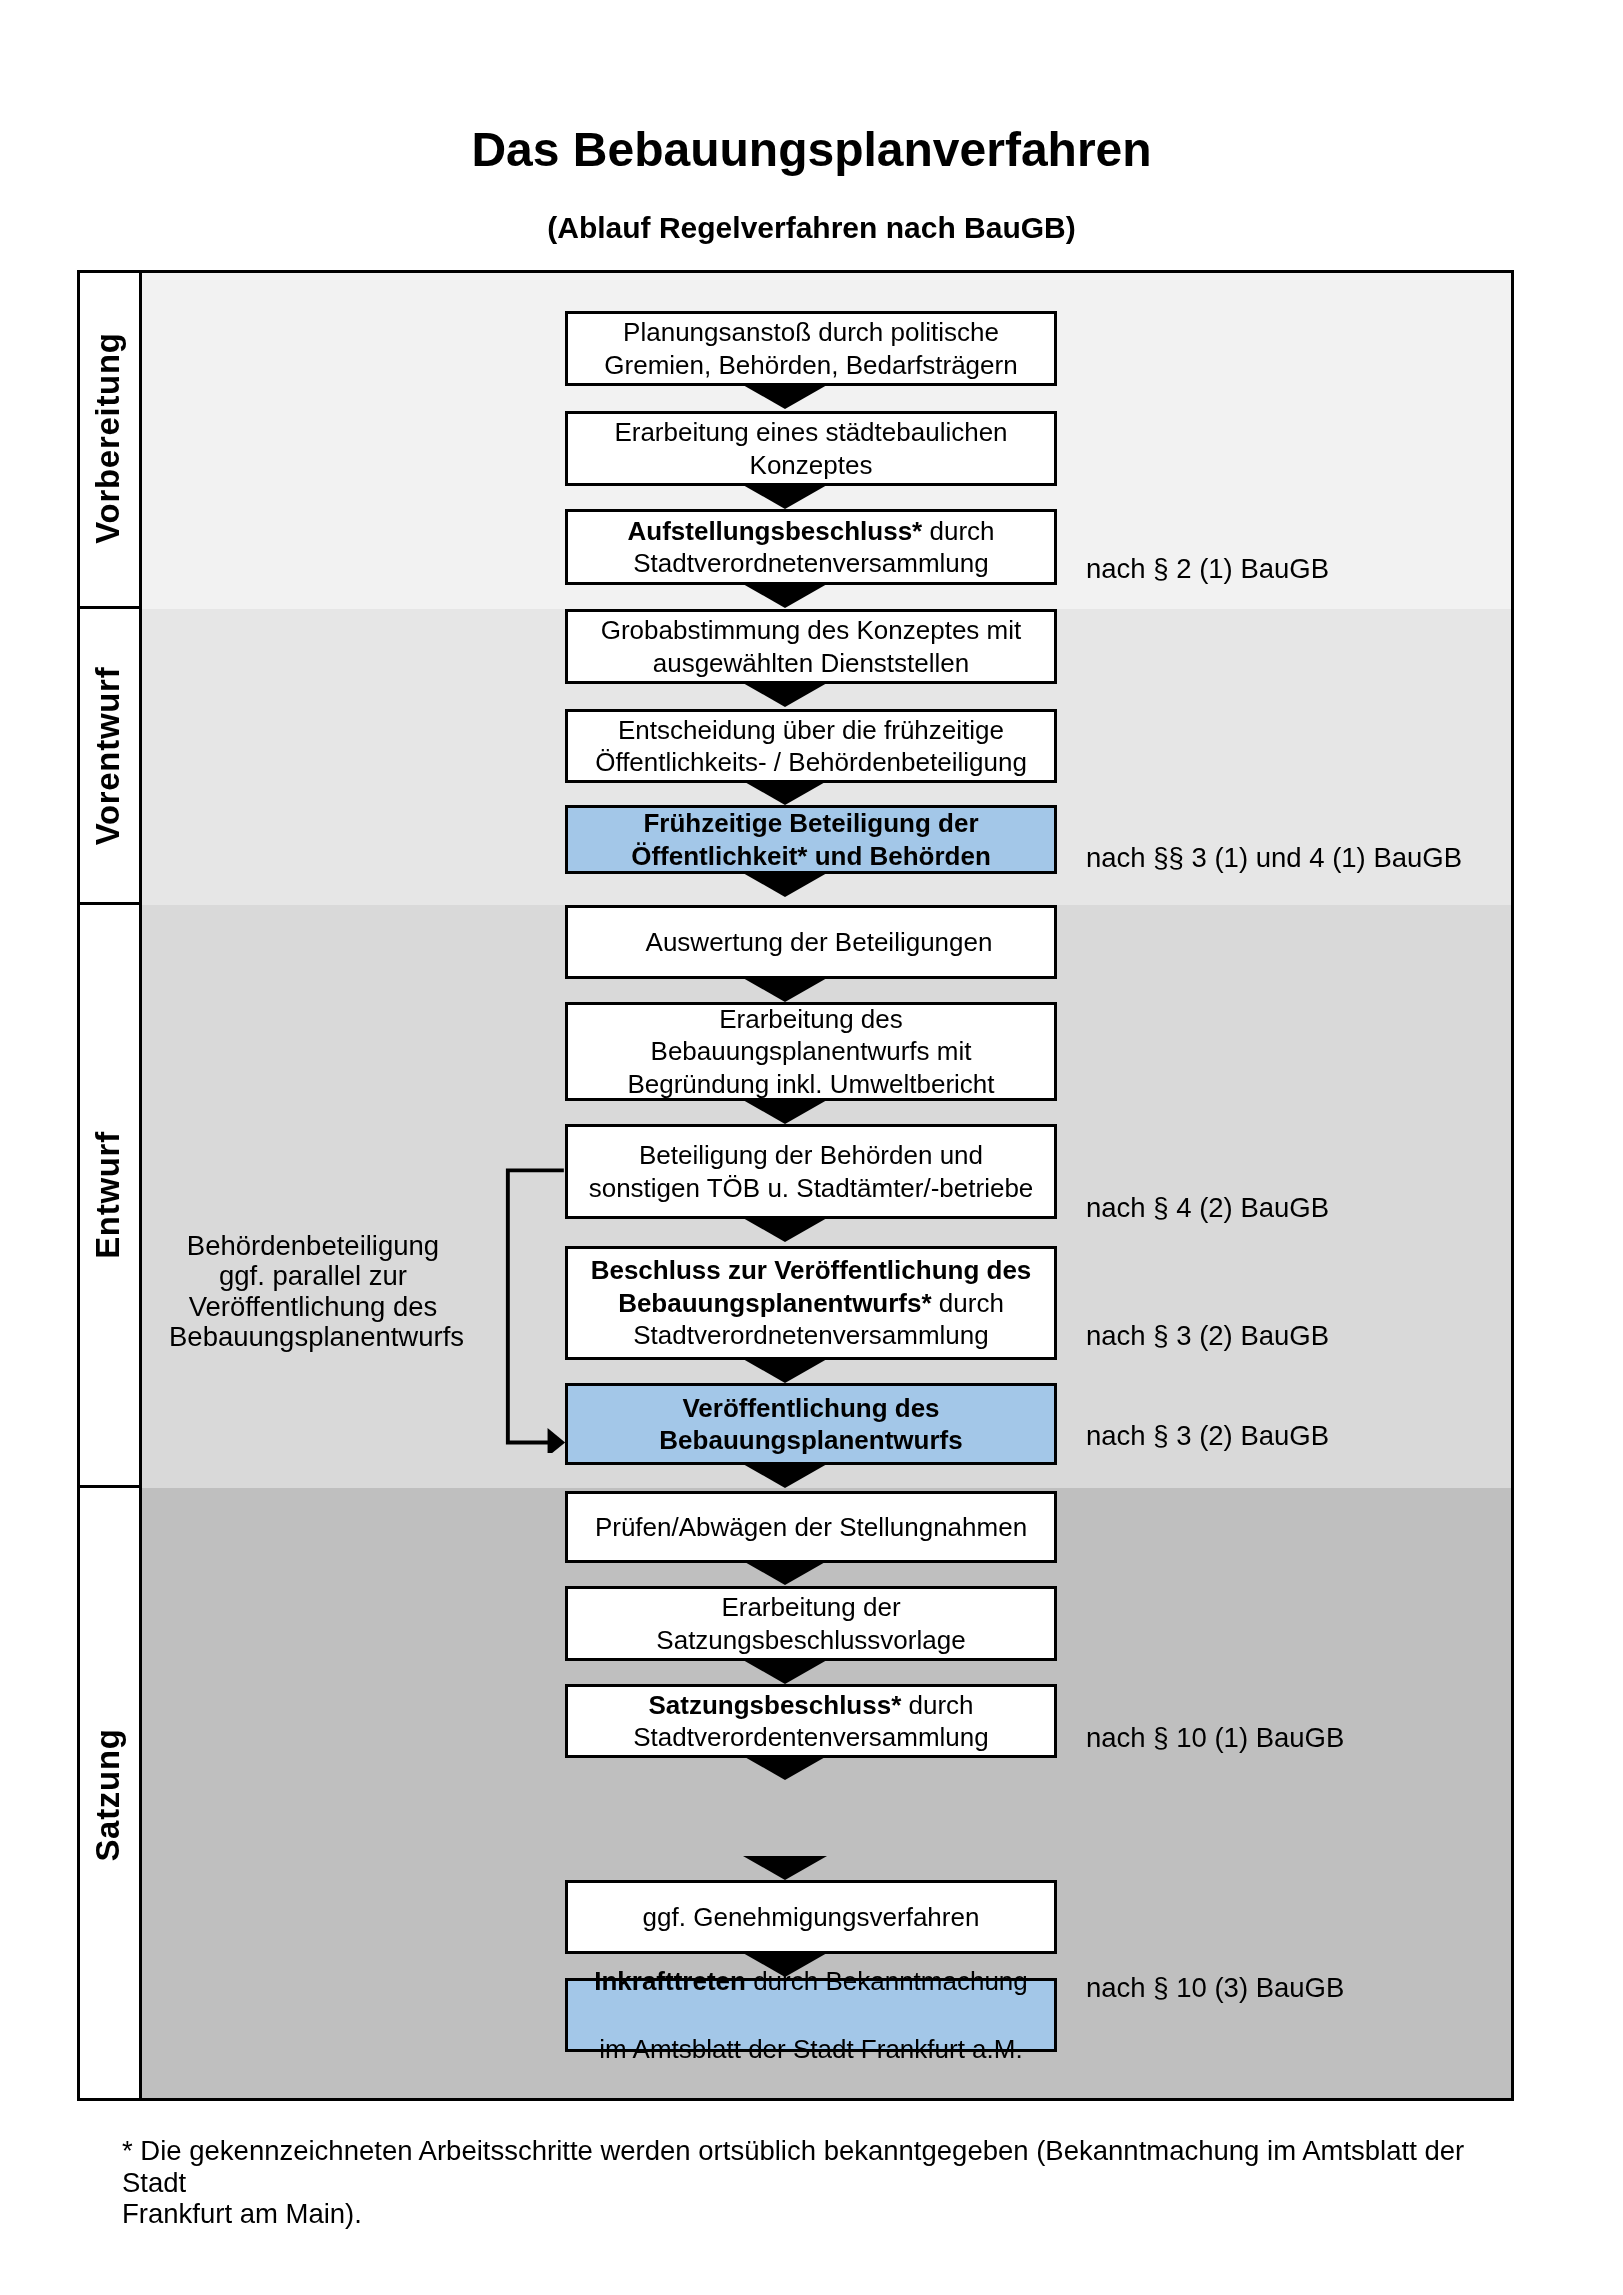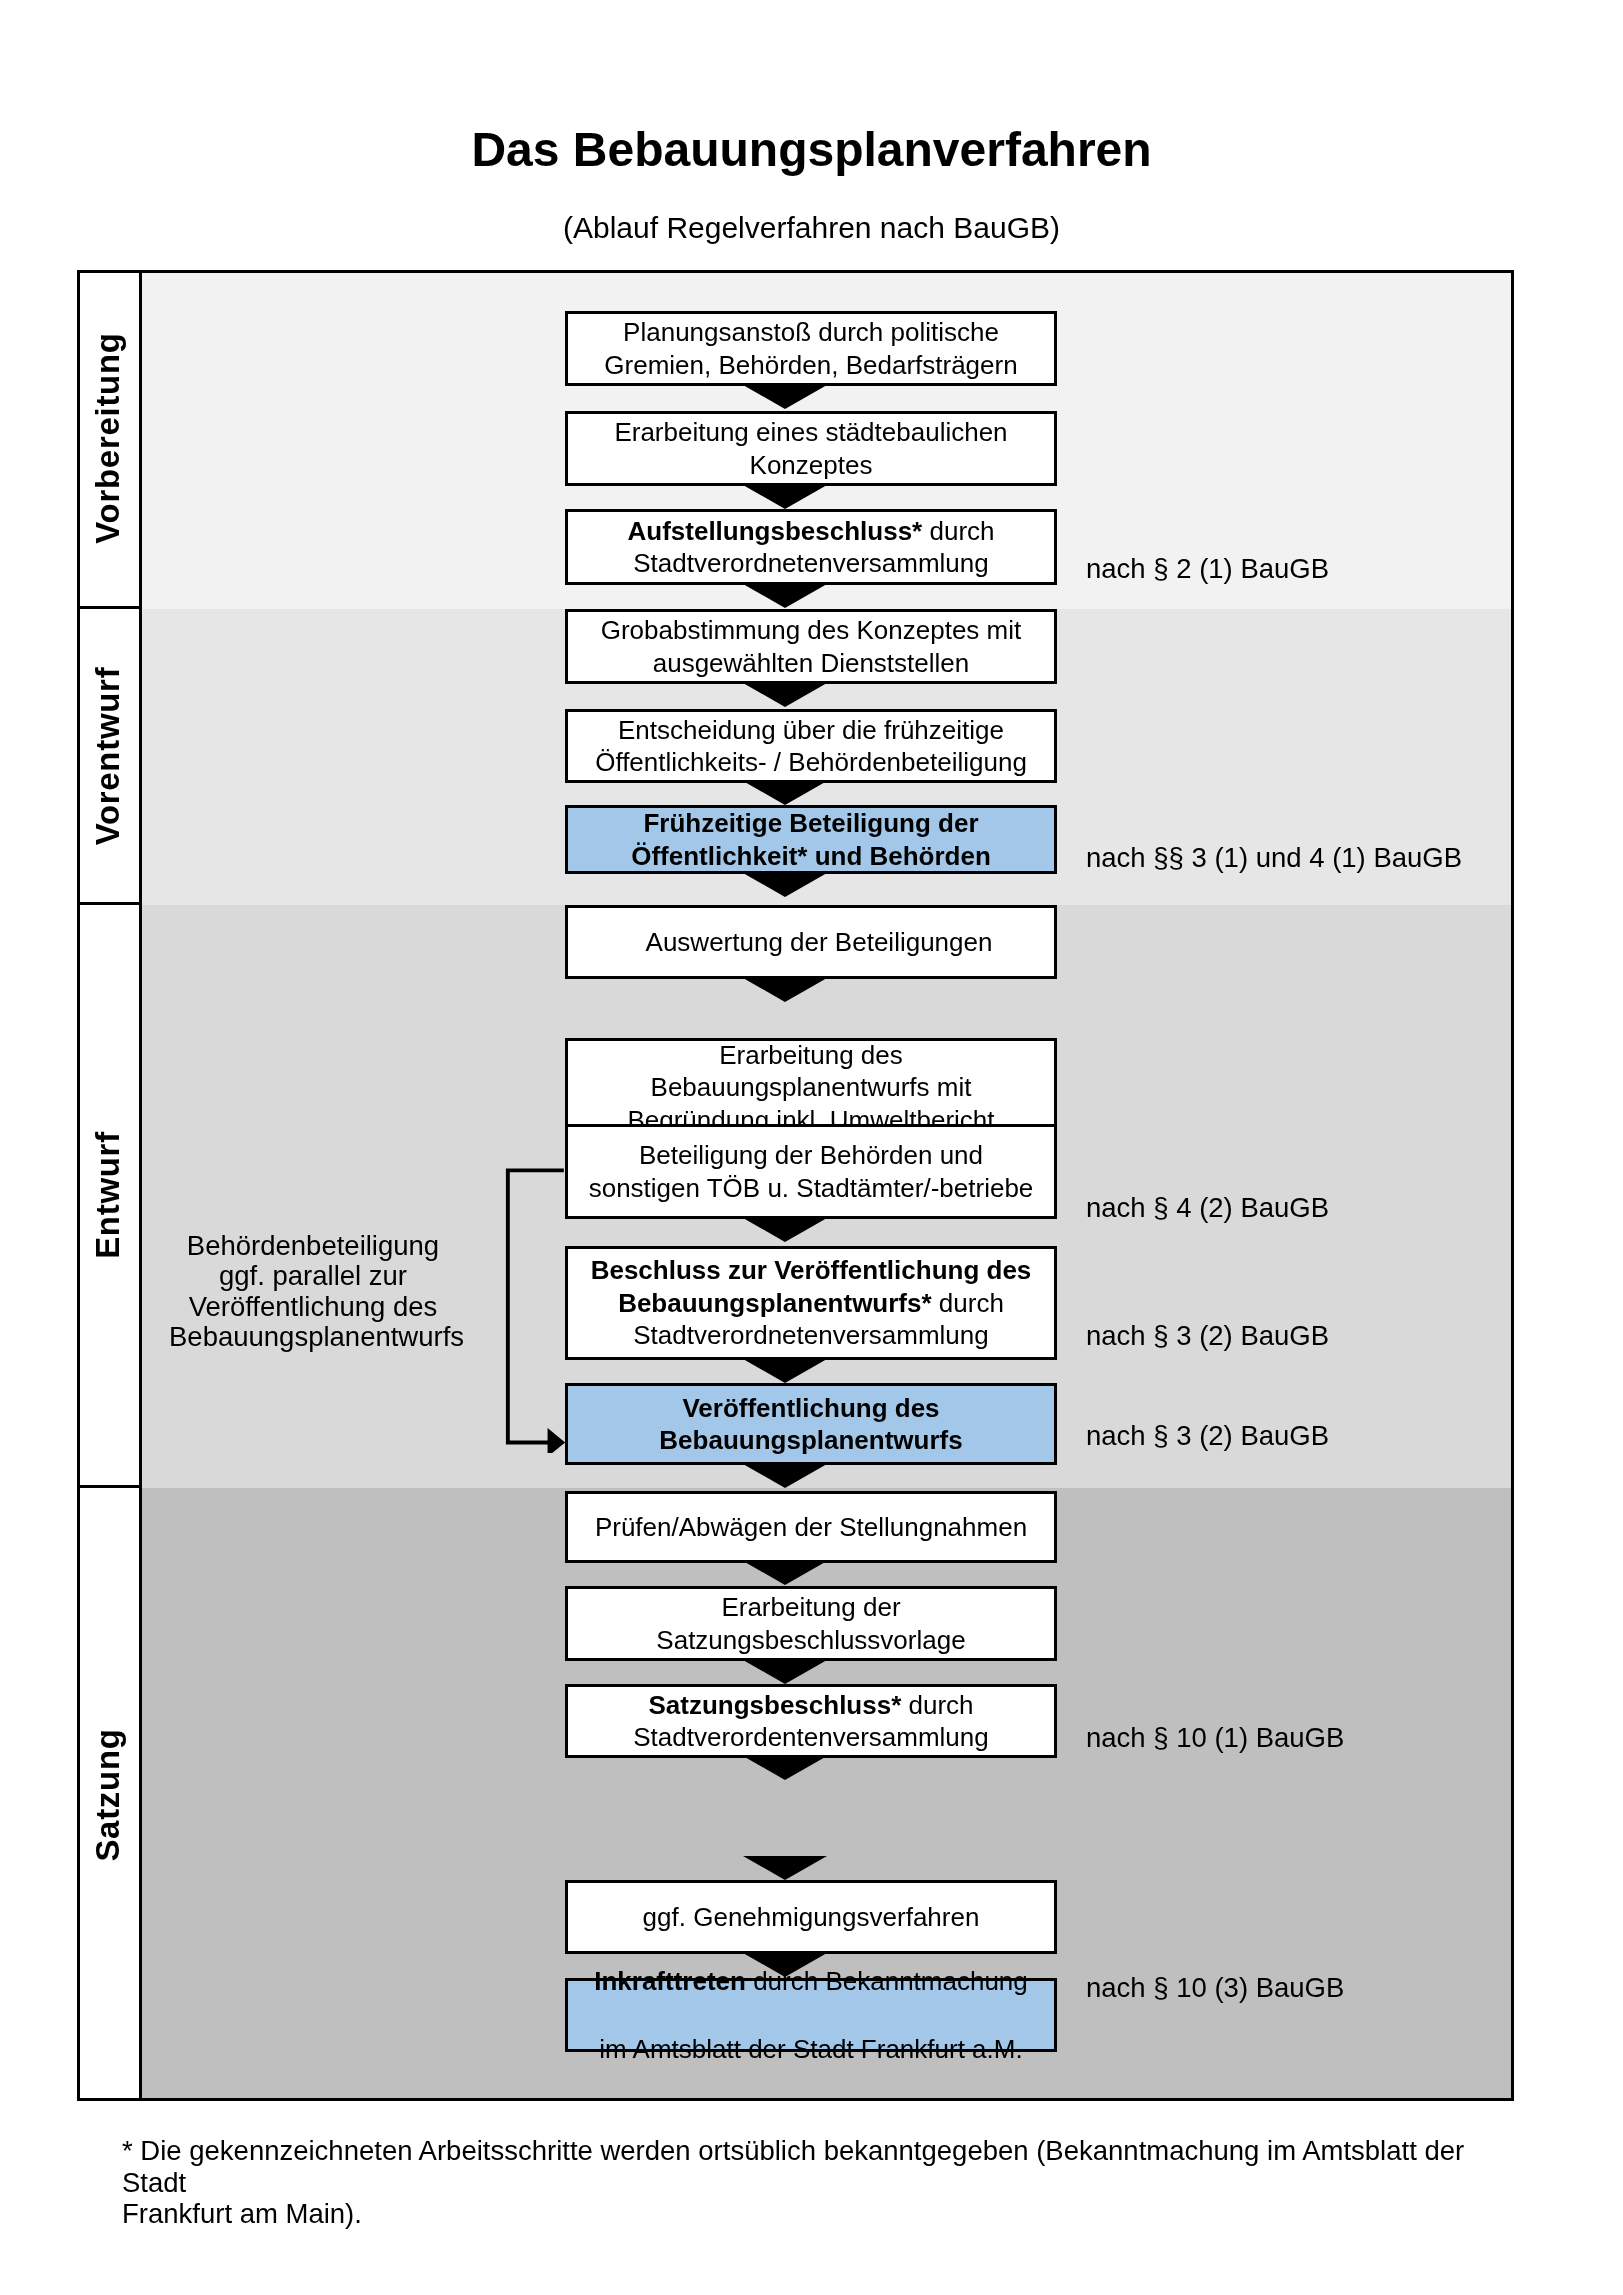--- a/index.html
+++ b/index.html
@@ -1,21 +1,21 @@
 <!DOCTYPE html>
 <html style="font-size:10.5px"><head>
 <meta charset="utf-8">
 <style>
   html,body{margin:0;padding:0;background:#ffffff;}
   .page{position:relative;width:1623px;height:2295px;background:#ffffff;overflow:hidden;
         font-family:"Liberation Sans",sans-serif;color:#000;border-radius:31px;}
   .doc-title{position:absolute;left:0;top:126px;width:1623px;text-align:center;
              font-size:48px;font-weight:bold;line-height:1;}
   .doc-subtitle{position:absolute;left:0;top:213px;width:1623px;text-align:center;
-                font-size:30px;font-weight:normal;line-height:1;}
+                font-size:30px;font-weight:bold;line-height:1;}
   .chart{position:absolute;left:77px;top:270px;width:1437px;height:1831px;}
   .chart-border{position:absolute;inset:0;border:3.3px solid #000;z-index:6;pointer-events:none;}
   .band{position:absolute;left:65px;width:1371px;z-index:0;}
   .side-cell{position:absolute;left:0;width:65px;background:#ffffff;box-sizing:border-box;
              border-right:3.3px solid #000;display:flex;align-items:center;justify-content:center;z-index:1;}
   .side-cell.divided{border-bottom:3.3px solid #000;}
   .side-cell span{transform:rotate(-90deg);white-space:nowrap;font-weight:bold;font-size:33px;letter-spacing:0.7px;}
   .flow-box{position:absolute;left:488px;width:492px;box-sizing:border-box;background:#ffffff;
             border:3.3px solid #000;display:flex;flex-direction:column;align-items:center;justify-content:center;
             text-align:center;font-size:26px;line-height:1.25;z-index:3;}
@@ -83,21 +83,21 @@
         <div><span>Entscheidung über die frühzeitige</span></div>
         <div><span>Öffentlichkeits- / Behördenbeteiligung</span></div>
       </div>
       <div class="flow-box" style="top: 535px; height: 69px; background: rgb(163, 199, 232);">
         <div><span class="bld">Frühzeitige Beteiligung der</span></div>
         <div><span class="bld">Öffentlichkeit* und Behörden</span></div>
       </div>
       <div class="flow-box" style="top: 635px; height: 74px; padding-left: 16px;">
         <div><span>Auswertung der Beteiligungen</span></div>
       </div>
-      <div class="flow-box" style="top: 732px; height: 99px; margin-top: 36px;">
+      <div class="flow-box" style="top: 732px; height: 99px;">
         <div><span>Erarbeitung des</span></div>
         <div><span>Bebauungsplanentwurfs mit</span></div>
         <div><span>Begründung inkl. Umweltbericht</span></div>
       </div>
       <div class="flow-box" style="top: 854px; height: 95px;">
         <div><span>Beteiligung der Behörden und</span></div>
         <div><span>sonstigen TÖB u. Stadtämter/-betriebe</span></div>
       </div>
       <div class="flow-box" style="top: 976px; height: 114px;">
         <div><span class="bld">Beschluss zur Veröffentlichung des</span></div>

